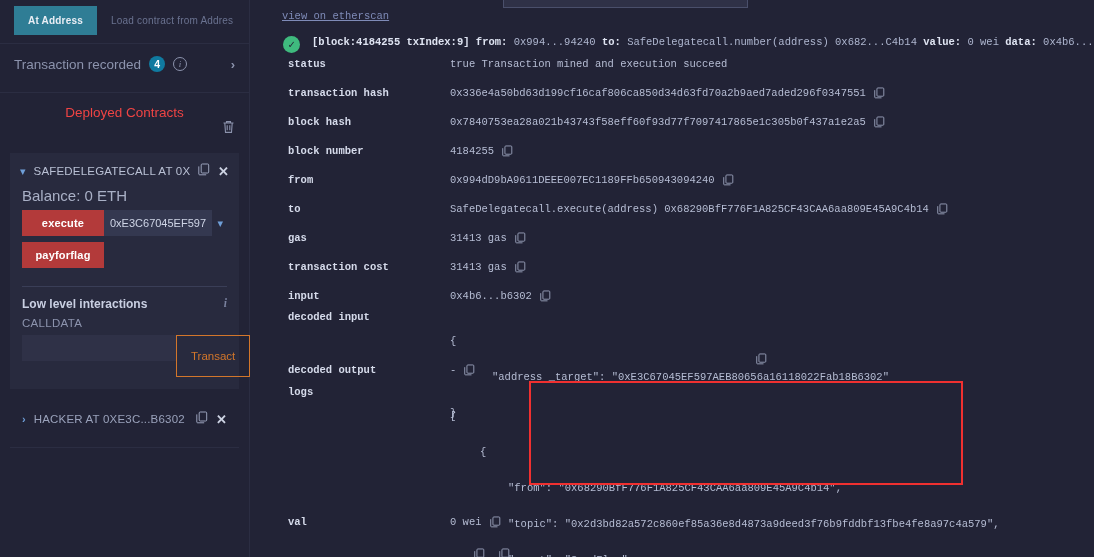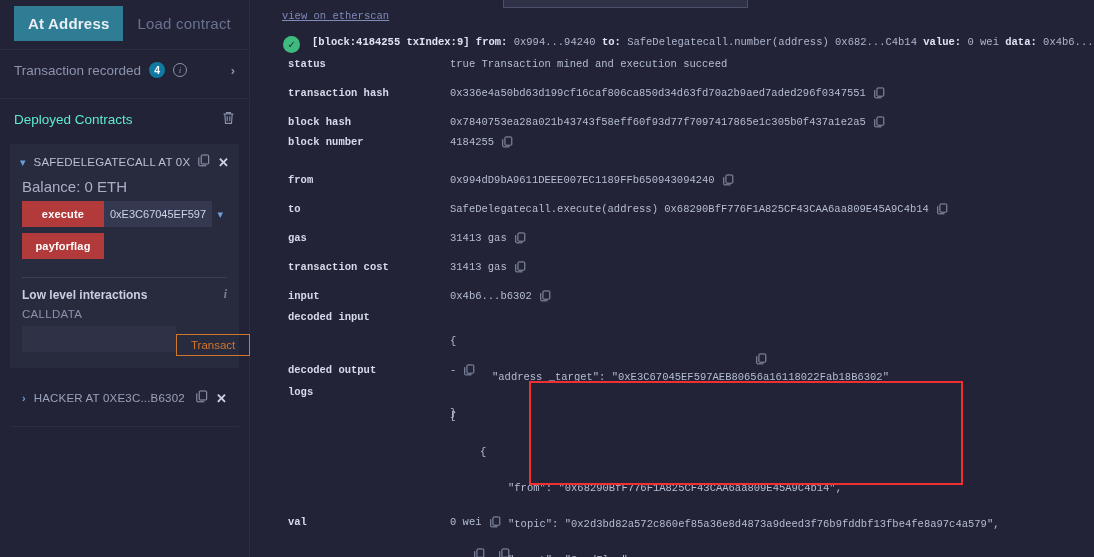--- a/index.html
+++ b/index.html
@@ -13,21 +13,21 @@
 
   
   #sidebar {
     position: absolute; left: 0; top: 0;
     width: 250px; height: 557px;
     background: #222336;
     border-right: 1px solid #2b2d42;
   }
   .tab-row { display: flex; padding: 6px 14px 0 14px; }
   .tab {
-    font-size: 15px; padding: 9px 14px; white-space: nowrap;
+    font-size: 10px; padding: 9px 14px; white-space: nowrap;
     letter-spacing: .2px;
   }
   .tab.active { background: #2f7d95; color: #e9eef5; font-weight: 600; }
   .tab.inactive { color: #6a7290; background: transparent; overflow: hidden; }
 
   .divider { height: 1px; background: #2b2d42; margin: 8px 0 0 0; }
 
   .tx-rec {
     display: flex; align-items: center; gap: 8px;
     padding: 12px 14px; color: #8c93ad; font-size: 13.5px;
@@ -39,21 +39,21 @@
   }
   .icon-circle {
     width: 14px; height: 14px; border: 1.3px solid #8c93ad; border-radius: 50%;
     display: inline-flex; align-items: center; justify-content: center;
     font-size: 9px; color: #8c93ad; font-style: italic; font-family: "Liberation Serif", serif;
   }
   .chev-right { margin-left: auto; color: #8c93ad; font-size: 13px; font-weight: 700; }
 
   .dep-head {
     display: flex; align-items: center;
-    padding: 12px 14px; color: #5eead4; font-size: 13.5px;
+    padding: 12px 14px; color: #ef4444; font-size: 13.5px; flex-direction: column;
   }
   .trash { margin-left: auto; color: #8c93ad; font-size: 13px; }
 
   .contract-card { background: #282a3e; margin: 4px 10px 0 10px; padding: 0 0 12px 0; }
   .card-head {
     display: flex; align-items: center; gap: 8px;
     padding: 10px 10px 8px 10px; color: #b9c0d4; font-size: 11.5px;
   }
   .card-head .caret { color: #6f9fd8; font-size: 11px; }
   .card-title { white-space: nowrap; overflow: hidden; flex: 1; letter-spacing: .2px; }
@@ -82,21 +82,21 @@
   .lli-head .i-ico { margin-left: auto; color: #7b83a0; font-style: italic; font-size: 11.5px; font-family: "Liberation Serif", serif; }
   .lli-label { padding: 2px 12px 6px 12px; color: #8c93ad; font-size: 11.5px; letter-spacing: .3px; }
   .calldata-row { display: flex; padding: 0 12px; }
   .calldata-input {
     flex: 1; background: #2f3147; border: none; height: 26px; outline: none;
     color: #cfd5e6; font-size: 11px; padding: 0 6px;
     font-family: "Liberation Sans", sans-serif;
   }
   .btn-transact {
     background: transparent; border: 1px solid #d2762b; color: #d2762b;
-    font-size: 11.5px; padding: 0 14px; height: 22px; margin-top: 8px;
+    font-size: 11.5px; padding: 0 14px; height: 42px;
   }
 
   .contract-row2 {
     display: flex; align-items: center; gap: 8px;
     padding: 12px 12px 12px 12px; margin: 10px 10px 0 10px;
     color: #9aa2bb; font-size: 11.5px;
   }
   .contract-row2 .caret { color: #6f9fd8; font-size: 11px; font-weight: 700; }
   .row2-sep { height: 1px; background: #2b2d42; margin: 8px 10px 0 10px; }
 
@@ -275,21 +275,21 @@
         <span class="k">block hash</span>
         <span class="v">0x7840753ea28a021b43743f58eff60f93d77f7097417865e1c305b0f437a1e2a5</span>
         <span class="cp">
           <svg width="11" height="12" viewBox="0 0 12 13" fill="none" stroke="#9aa2bb" stroke-width="1">
             <rect x="3.2" y="1" width="7.5" height="9" rx="1"></rect>
               <path d="M8.2 11.8H1.6a.8.8 0 0 1-.8-.8V3.4"></path>
           </svg>
         </span>
       </div>
 
-      <div class="row" style="top:78px;position:absolute">
+      <div class="row" style="top:87px;position:absolute">
         <span class="k">block number</span>
         <span class="v">4184255</span>
         <span class="cp">
           <svg width="11" height="12" viewBox="0 0 12 13" fill="none" stroke="#9aa2bb" stroke-width="1">
             <rect x="3.2" y="1" width="7.5" height="9" rx="1"></rect>
               <path d="M8.2 11.8H1.6a.8.8 0 0 1-.8-.8V3.4"></path>
           </svg>
         </span>
       </div>
 

